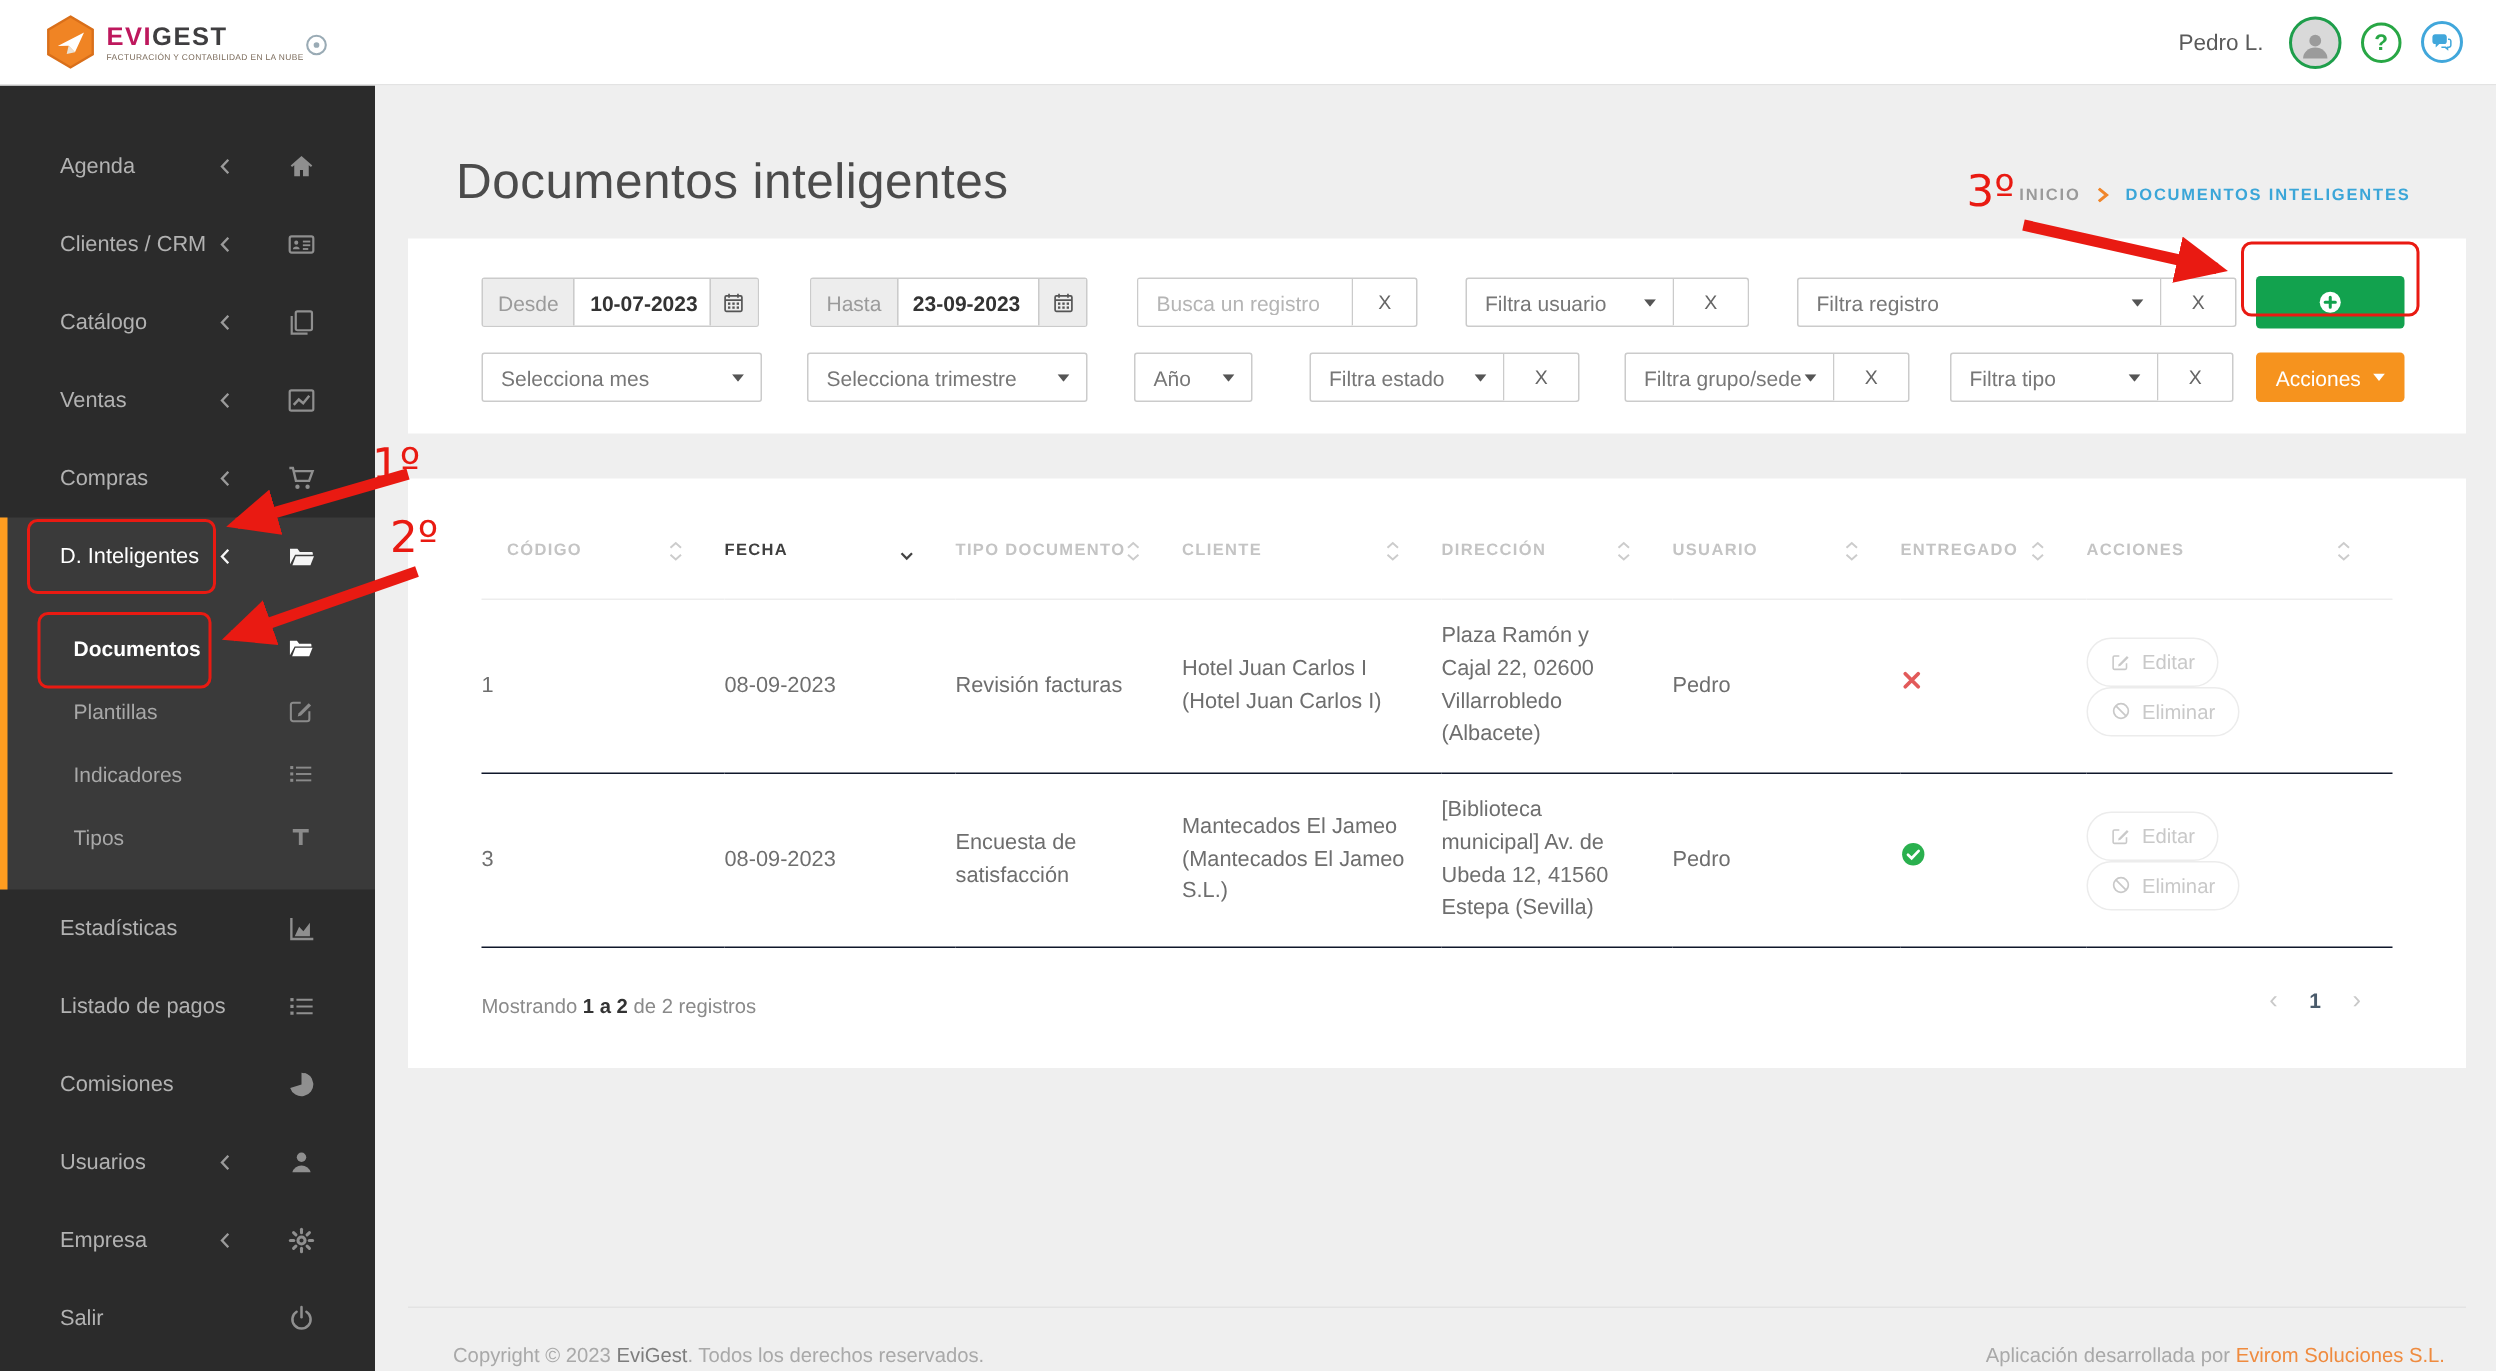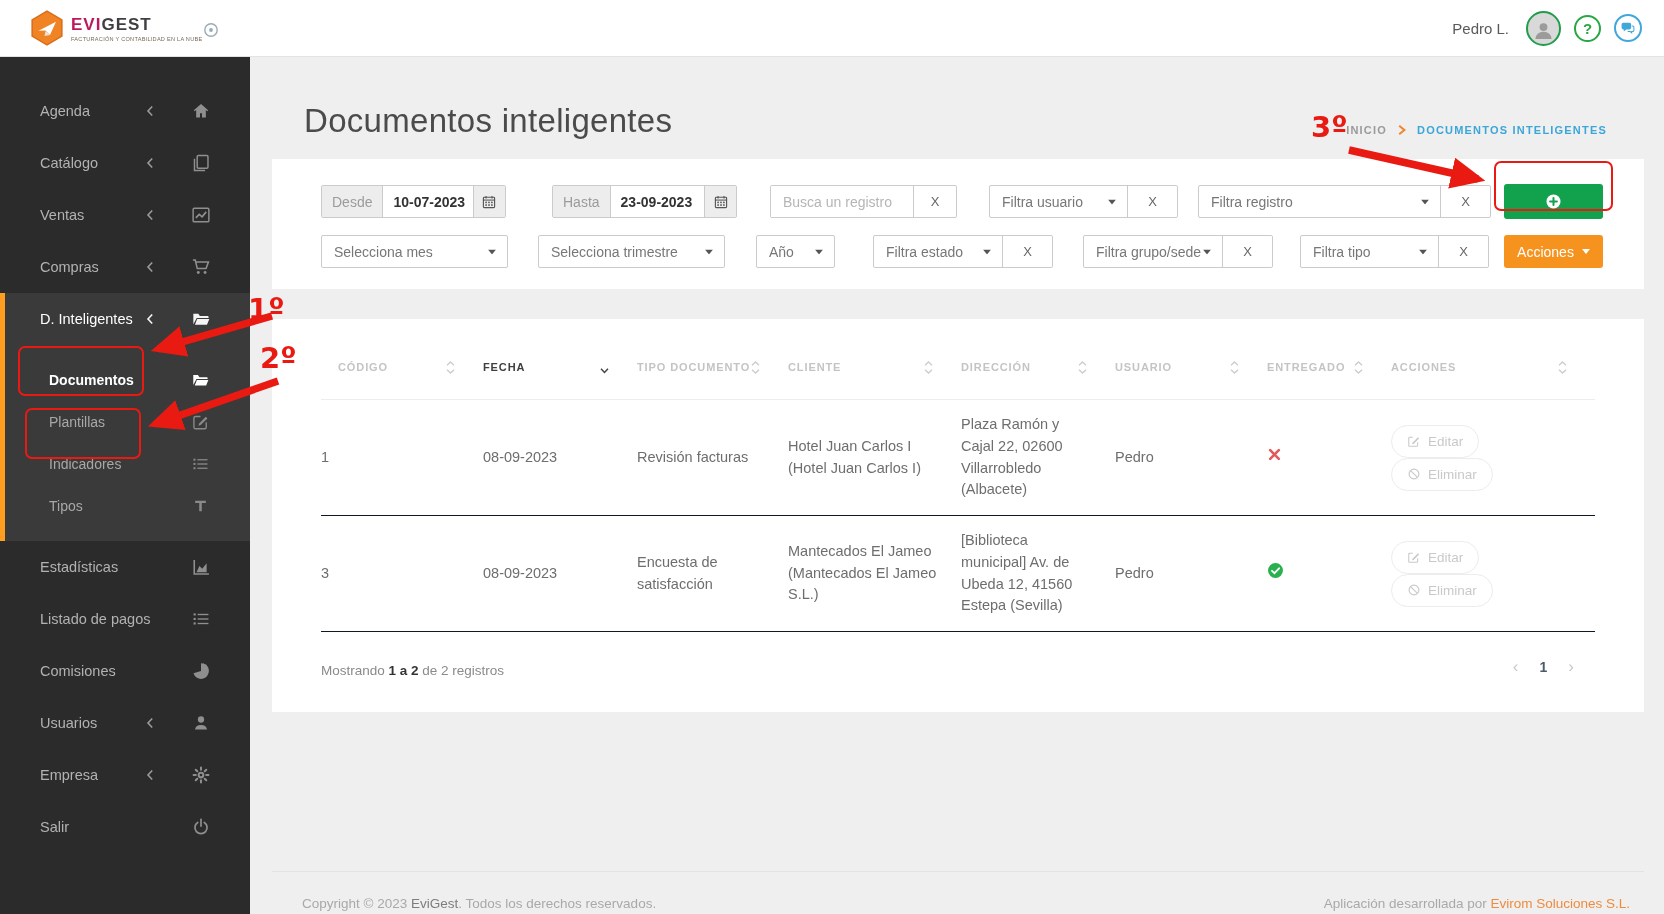--- a/index.html
+++ b/index.html
@@ -106,21 +106,21 @@
   #footer-left{padding-left:30px}
   #footer-left .brand{color:#7d7d7d}
   #footer-right{padding-right:14px}
   #footer-right .devlink{color:#ef8b3f;cursor:pointer}
 
   
   .ann-box{position:absolute;border:2px solid #e91a12;border-radius:7px;z-index:60;pointer-events:none}
   #ann-box-1{left:18px;top:346px;width:122px;height:46px}
   #ann-box-2{left:25px;top:408px;width:112px;height:47px}
   #ann-box-3{left:1494px;top:161px;width:115px;height:46px}
-  .ann-label{position:absolute;color:#e91a12;font-size:29px;font-weight:700;z-index:61;pointer-events:none;font-family:"DejaVu Sans",sans-serif}
+  .ann-label{position:absolute;color:#e91a12;font-size:29px;font-weight:400;z-index:61;pointer-events:none;font-family:"DejaVu Sans",sans-serif}
   #ann-label-1{left:248px;top:292px}
   #ann-label-2{left:260px;top:341px}
   #ann-label-3{left:1311px;top:110px}
   #arrow-layer{position:absolute;left:0;top:0;width:1664px;height:914px;z-index:59;pointer-events:none}
 </style>
 </head>
 <body>
 
 <header id="topbar">
   <div id="logo">
@@ -169,20 +169,38 @@
             <path d="M6.2 1 2 5.5 6.2 10" fill="none" stroke="currentColor" stroke-width="1.6"></path>
           </svg>
         </span>
         <span class="nicon ic">
           <svg viewBox="0 0 16 16">
             <path d="M8 1.8 1.6 7.4l.8.9 1.3-1.1v6.6h3.4V10h1.8v3.8h3.4V7.2l1.3 1.1.8-.9z"></path>
           </svg>
         </span>
       </div>
       <div class="nav-item">
+        <span class="lbl">Clientes / CRM</span>
+        <span class="chev ic">
+          <svg viewBox="0 0 8 11">
+            <path d="M6.2 1 2 5.5 6.2 10" fill="none" stroke="currentColor" stroke-width="1.6"></path>
+          </svg>
+        </span>
+        <span class="nicon ic">
+          <svg viewBox="0 0 16 16">
+            <rect x="1" y="3.2" width="14" height="9.6" rx="1.2" fill="none" stroke="currentColor" stroke-width="1.3"></rect>
+            <circle cx="4.9" cy="6.9" r="1.2"></circle>
+            <path d="M2.9 10.8c0-2.2 4-2.2 4 0z"></path>
+            <rect x="8.8" y="5.7" width="4.4" height="1.1"></rect>
+            <rect x="8.8" y="7.9" width="4.4" height="1.1"></rect>
+            <rect x="8.8" y="10.1" width="3.2" height="1.1"></rect>
+          </svg>
+        </span>
+      </div>
+      <div class="nav-item">
         <span class="lbl">Catálogo</span>
         <span class="chev ic">
           <svg viewBox="0 0 8 11">
             <path d="M6.2 1 2 5.5 6.2 10" fill="none" stroke="currentColor" stroke-width="1.6"></path>
           </svg>
         </span>
         <span class="nicon ic">
           <svg viewBox="0 0 16 16">
             <rect x="4.6" y="1.4" width="9.6" height="11.2" rx="1" fill="none" stroke="currentColor" stroke-width="1.3"></rect>
             <path d="M11.6 14.6H2.2V4.2" fill="none" stroke="currentColor" stroke-width="1.3"></path>
@@ -367,21 +385,21 @@
     <span class="bc-sep ic">
       <svg viewBox="0 0 8 10">
           <path d="M1.2 0.8 L6.4 5 L1.2 9.2" fill="none" stroke="currentColor" stroke-width="2"></path>
         </svg>
     </span>
     <span class="bc-cur">DOCUMENTOS INTELIGENTES</span>
   </nav>
 
   <section id="filter-panel">
     <div class="frow" id="frow1">
-      <div class="igroup" style="width:185px;margin-right:46px">
+      <div class="igroup" style="width:185px;margin-right:34px">
         <span class="addon lab">Desde</span>
         <span class="date-val" style="width:84px">10-07-2023</span>
         <span class="addon cal ic" style="width:33px">
           <svg viewBox="0 0 16 16">
               <rect x="1.6" y="2.6" width="12.8" height="11.8" rx="1" fill="none" stroke="currentColor" stroke-width="1.3"></rect>
               <line x1="4.6" y1="1" x2="4.6" y2="4" stroke="currentColor" stroke-width="1.3"></line>
               <line x1="11.4" y1="1" x2="11.4" y2="4" stroke="currentColor" stroke-width="1.3"></line>
               <line x1="1.6" y1="5.8" x2="14.4" y2="5.8" stroke="currentColor" stroke-width="1.2"></line>
               <rect x="3.8" y="7.6" width="1.8" height="1.8"></rect>
               <rect x="7.1" y="7.6" width="1.8" height="1.8"></rect>
@@ -407,21 +425,21 @@
               <rect x="3.8" y="10.6" width="1.8" height="1.8"></rect>
               <rect x="7.1" y="10.6" width="1.8" height="1.8"></rect>
               <rect x="10.4" y="10.6" width="1.8" height="1.8"></rect>
             </svg>
         </span>
       </div>
       <div class="igroup" style="width:187px;margin-right:32px">
         <input class="txt-input" style="width: 123px;" type="text" placeholder="Busca un registro">
         <button class="clear-btn" style="width:43px">X</button>
       </div>
-      <div class="igroup" style="width:189px;margin-right:20px">
+      <div class="igroup" style="width:189px;margin-right:32px">
         <div class="sel" style="width:137px">
           <span>Filtra usuario</span>
           <span class="caret ic">
               <svg viewBox="0 0 8 5">
                 <path d="M0 0h8L4 5z"></path>
               </svg>
             </span>
         </div>
         <button class="clear-btn" style="width:50px">X</button>
       </div>

